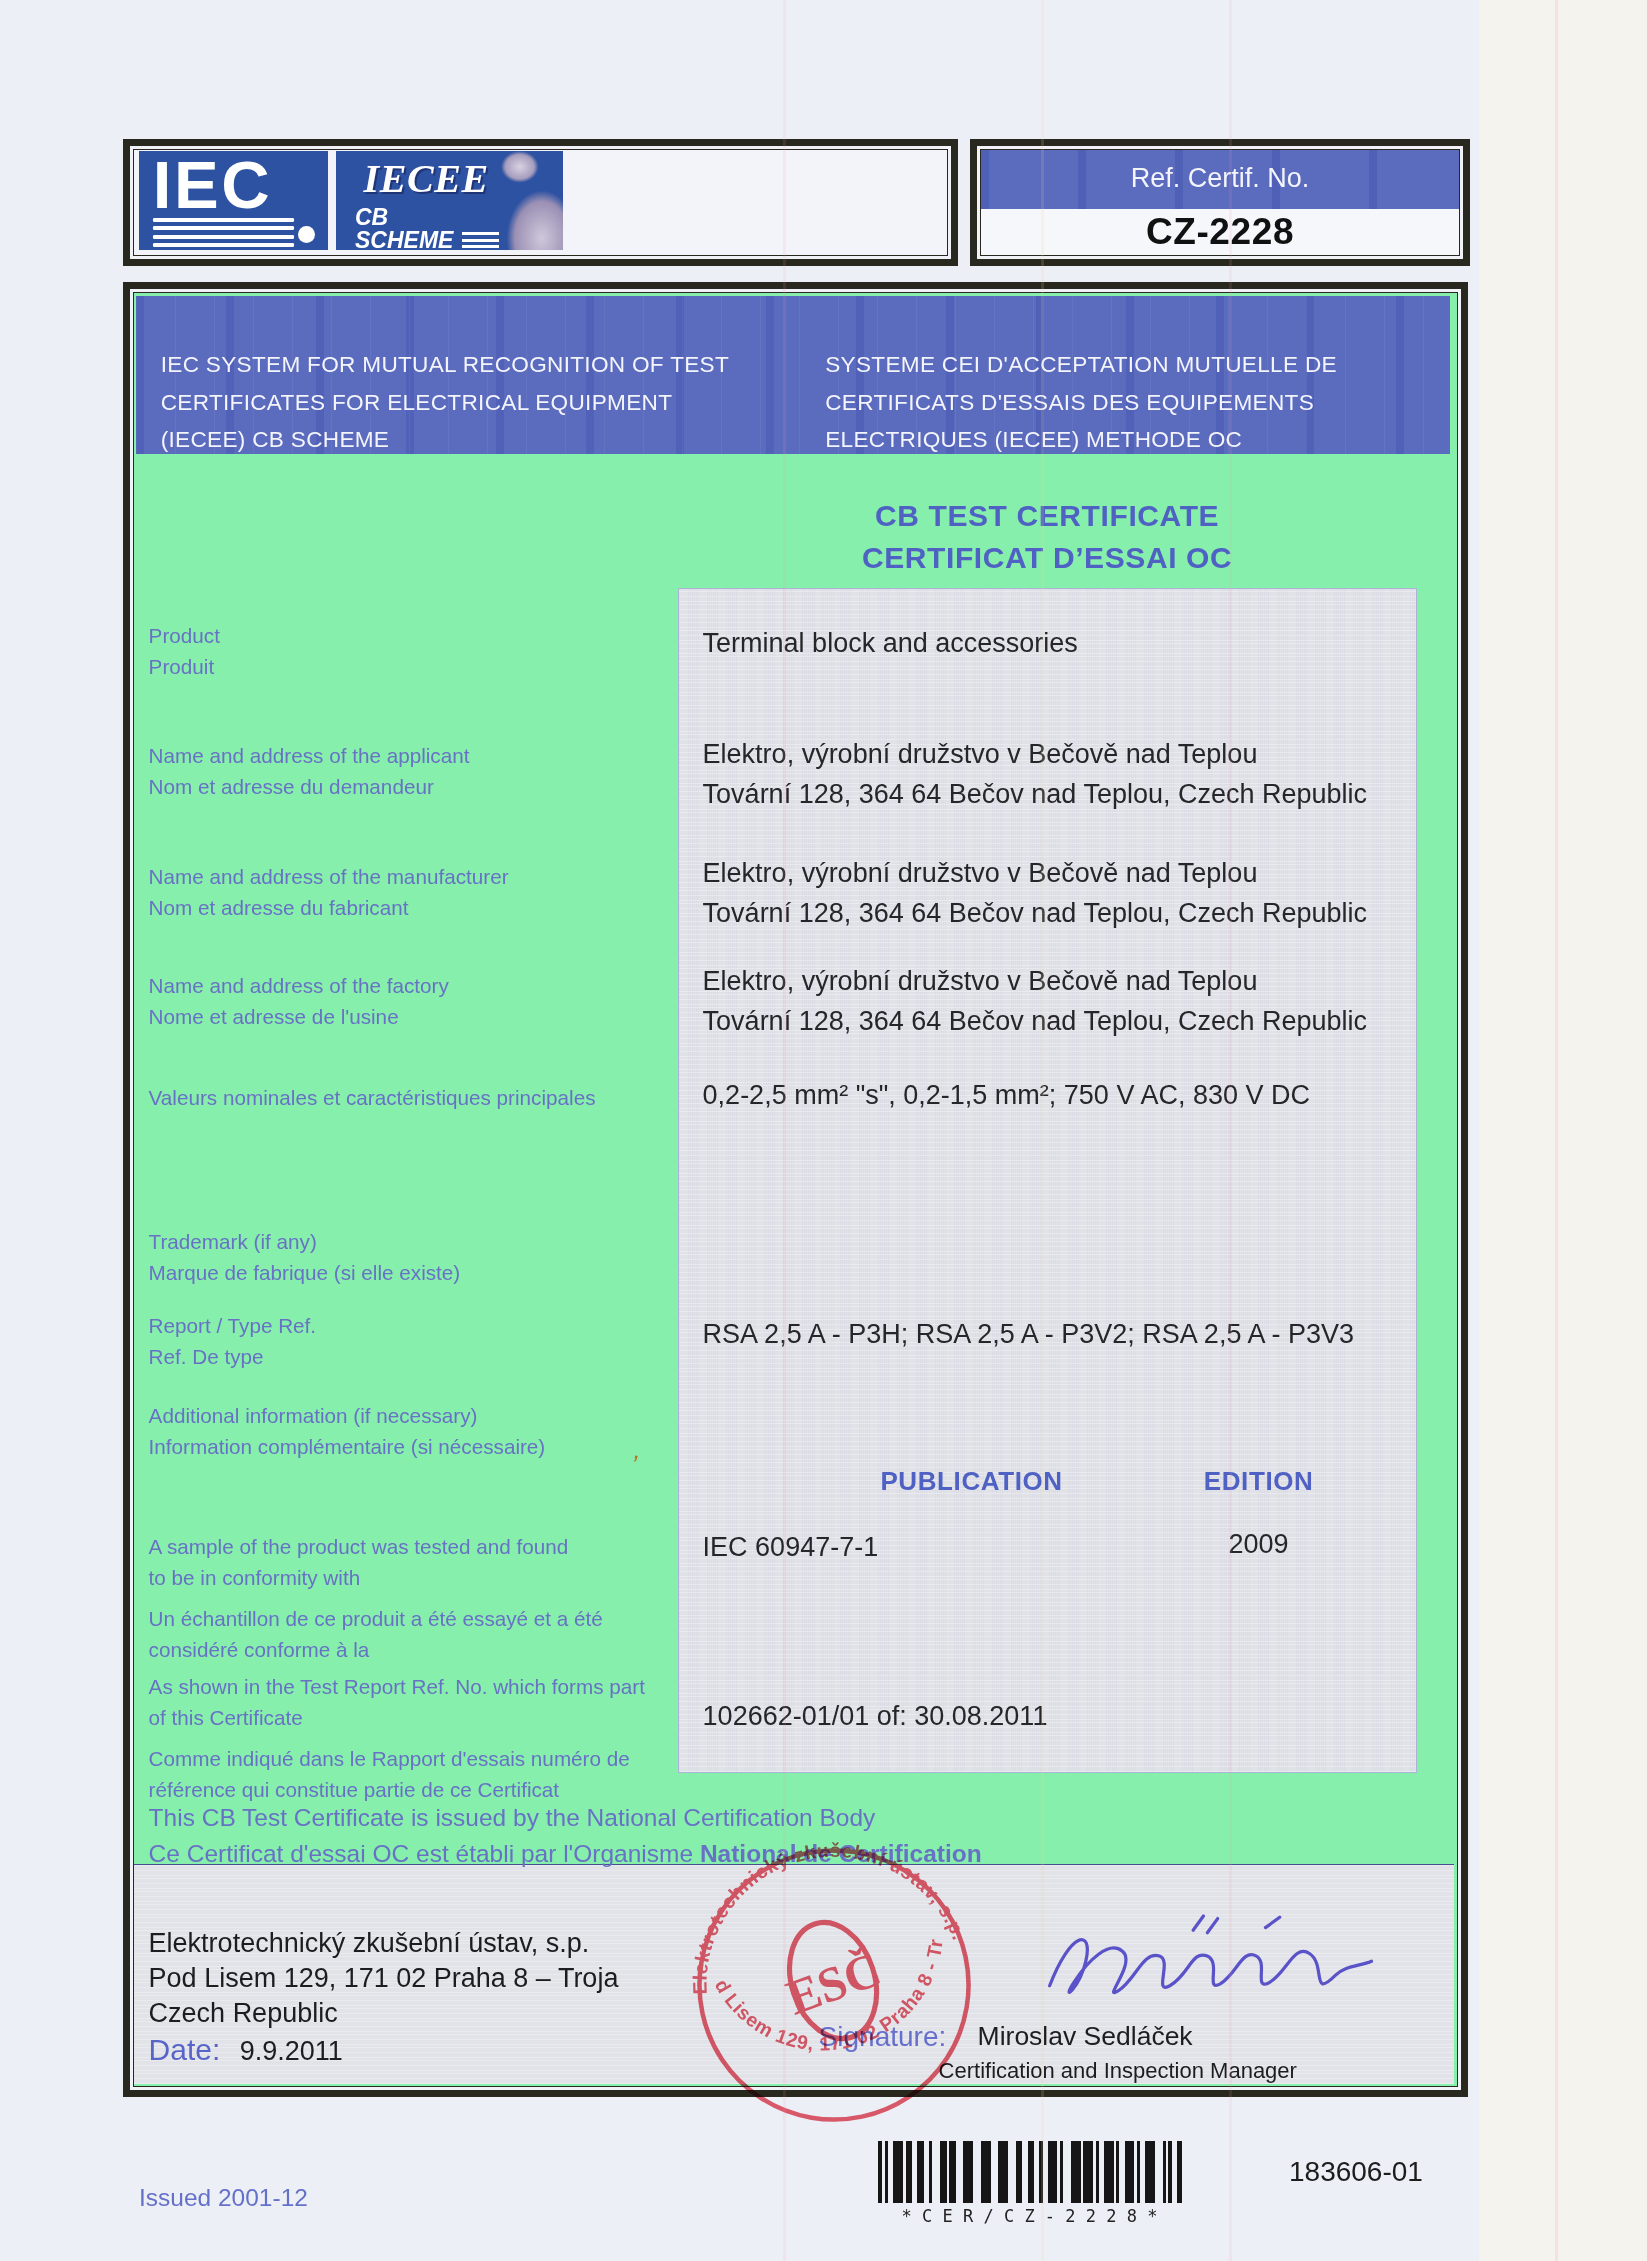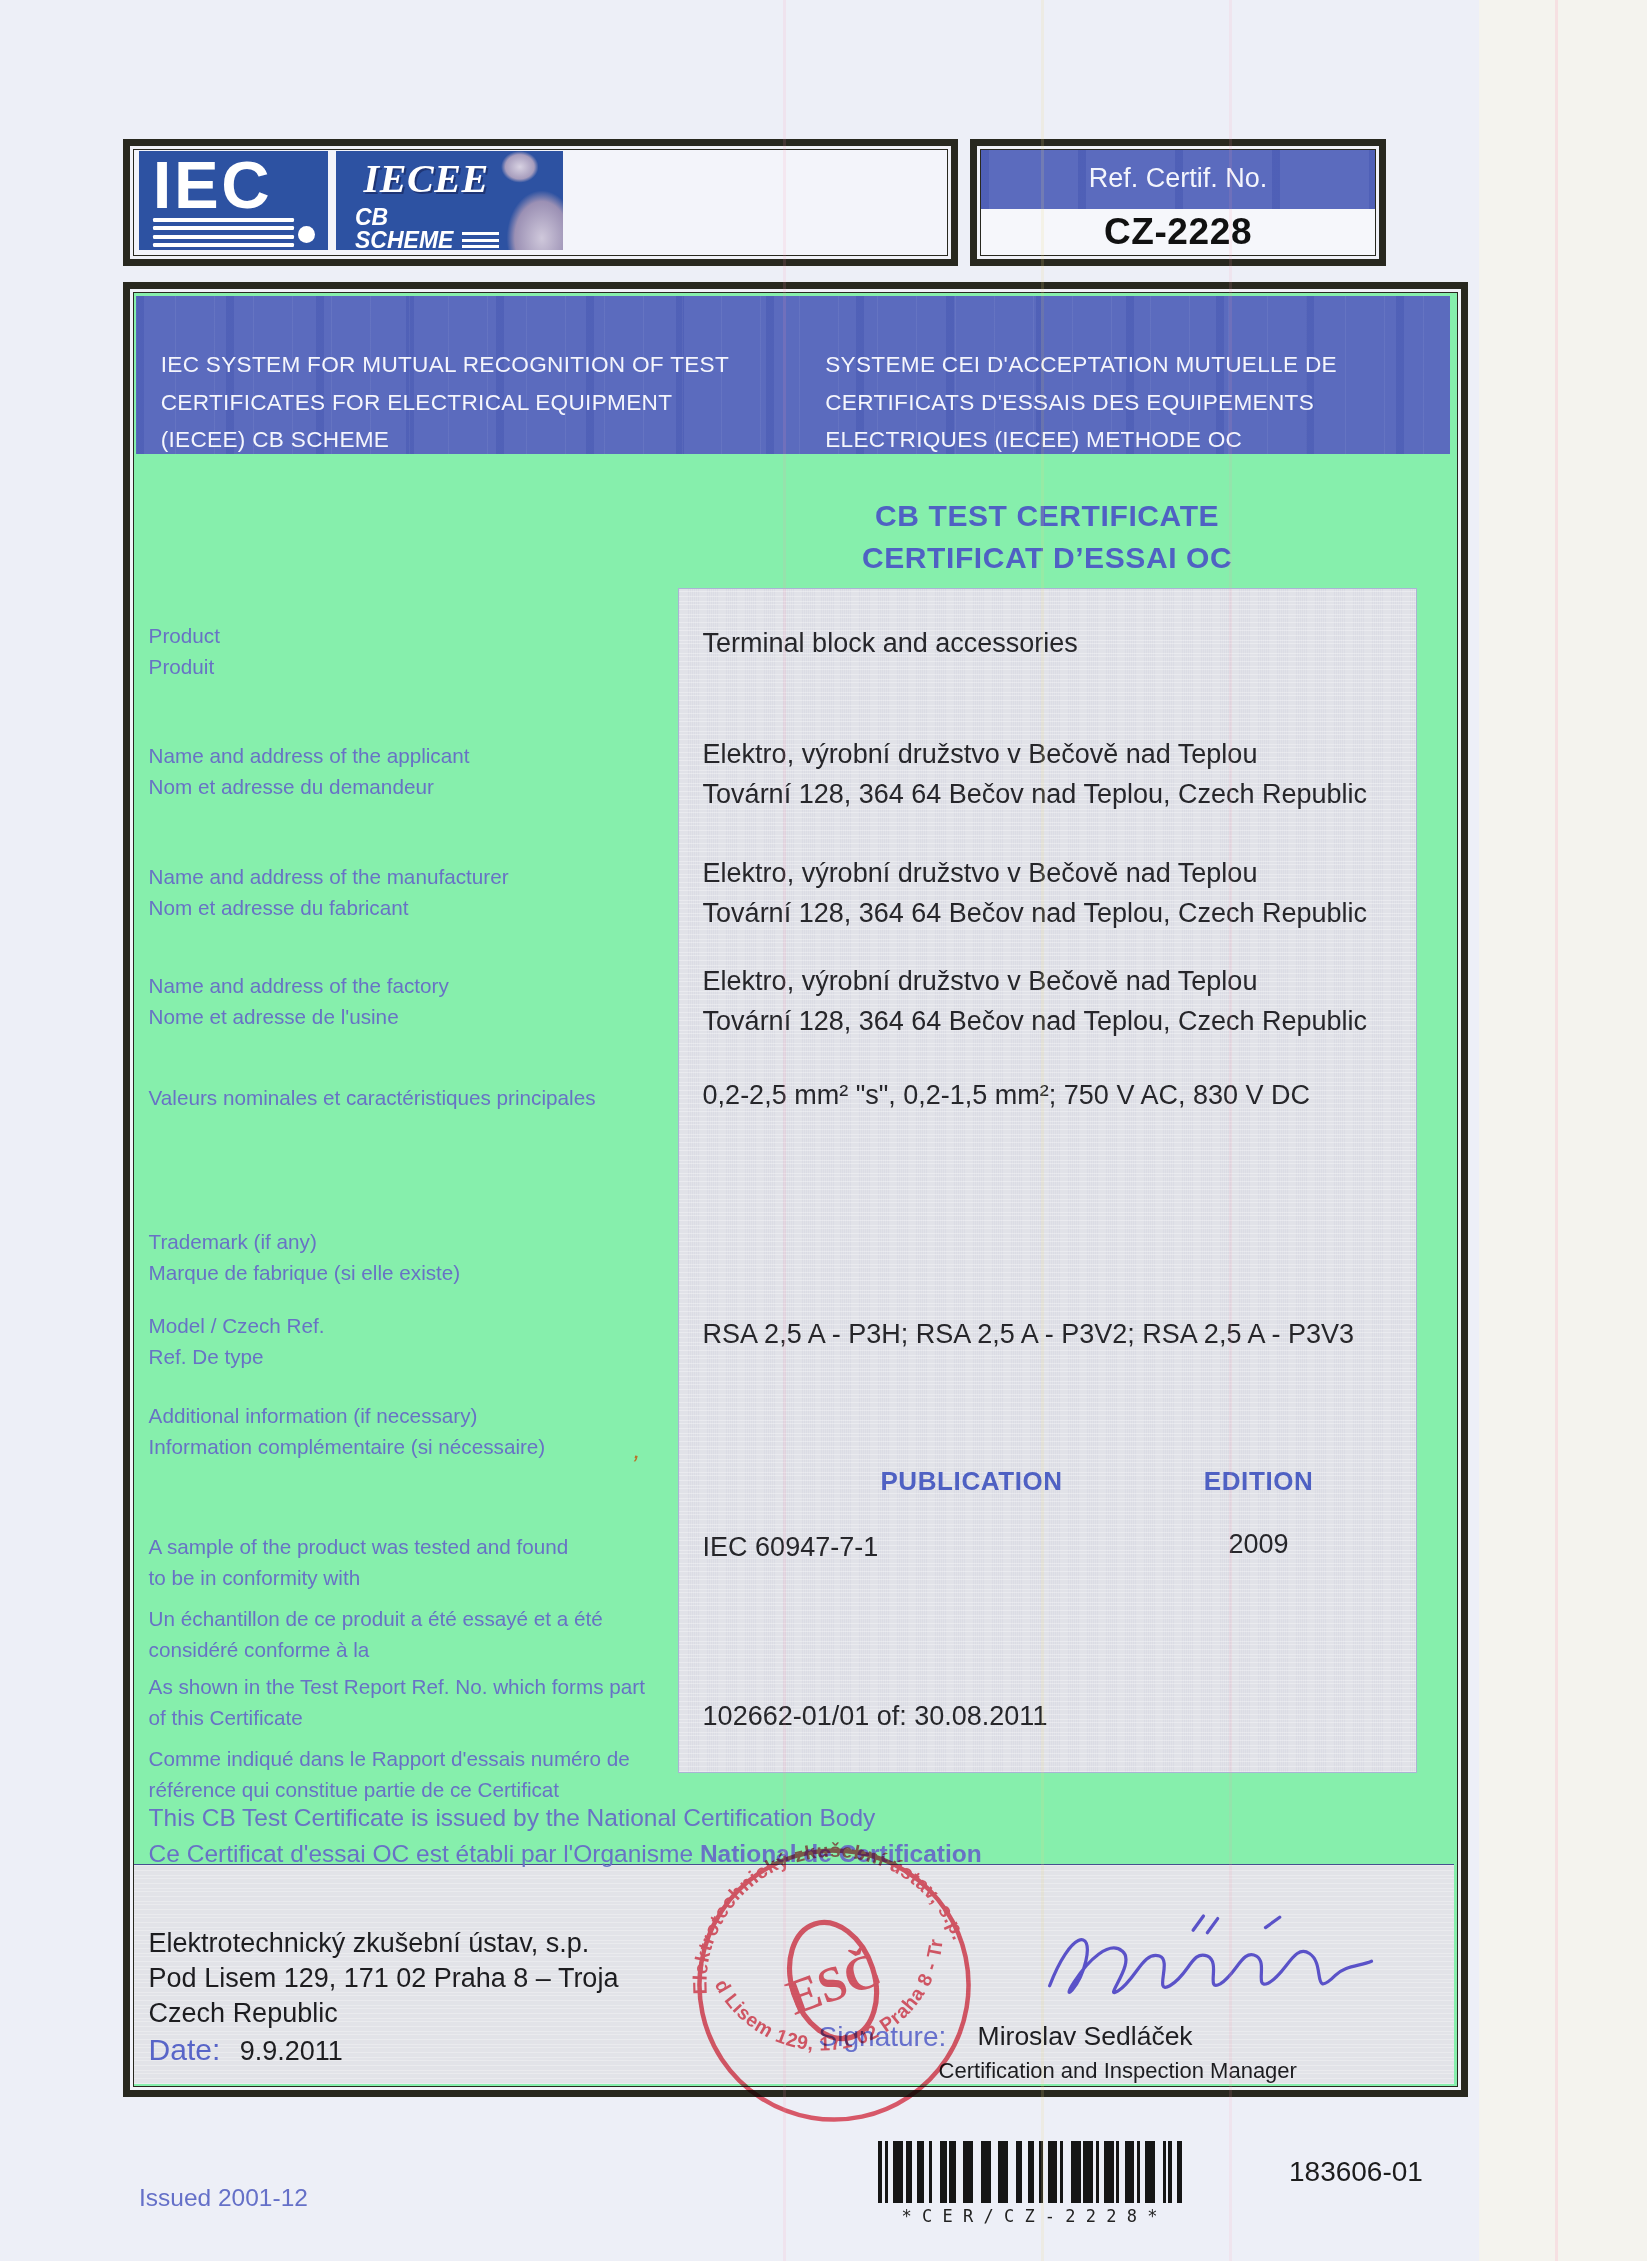--- a/index.html
+++ b/index.html
@@ -39,21 +39,21 @@
       radial-gradient(ellipse 26px 22px at 58% 16%, #d8d2e2 0%, #a79dbd 55%, rgba(167,157,189,0) 72%),
       radial-gradient(ellipse 45px 61px at 78% 88%, #cfc8db 0%, #9b90b4 60%, rgba(155,144,180,0) 78%);
   }
   .iecee-word{position:absolute; left:28px; top:3.9px; font-family:"Liberation Serif", serif; font-style:italic; font-weight:bold; font-size:40px; color:#fff; letter-spacing:0.6px; text-shadow:1.9px 1.9px 0 rgba(20,30,80,.55);text-align:right;}
   .cb-word{position:absolute; left:19.4px; top:53px; font-style:italic; font-weight:bold; font-size:23px; color:#fff;}
   .scheme-row{position:absolute; left:19.4px; top:76px; font-style:italic; font-weight:bold; font-size:23px; color:#fff; white-space:nowrap;}
   .mini-lines{display:inline-block; vertical-align:middle; margin-left:9px;}
   .mini-lines i{display:block; width:37px; height:3.2px; background:#fff; margin-bottom:3.2px;}
 
   
-  .ref-box{left:970px; top:139px; width:416px; height:127px;}
+  .ref-box{left:970px; top:139px; width:500px; height:127px;}
   .ref-head{position:absolute; left:0; right:0; top:0; height:59px; background:var(--banner-blue);
     background-image:repeating-linear-gradient(90deg, rgba(25,45,150,.18) 0 7.8px, transparent 7.8px 97px);
     color:#f4f5fc; font-size:27px; text-align:center; line-height:56px;}
   .ref-no{position:absolute; left:0; right:0; top:59px; bottom:0; background:#f6f7fb; color:#111; font-size:37px; font-weight:bold; text-align:center; line-height:45px; letter-spacing:0.6px;}
 
   
   .main-frame{left:123px; top:282px; width:1345px; height:1815px;}
   .main-inner{background:#86efac;}
 
   .banner{position:absolute; left:2.6px; top:3.9px; width:1314px; height:158px; background:var(--banner-blue);
@@ -185,21 +185,21 @@
         <div>Nome et adresse de l'usine</div>
       </div>
       <div class="lbl" style="top:789px">
         <div>Valeurs nominales et caractéristiques principales</div>
       </div>
       <div class="lbl" style="top:933px">
         <div>Trademark (if any)</div>
         <div>Marque de fabrique (si elle existe)</div>
       </div>
       <div class="lbl" style="top:1017px">
-        <div>Model / Czech Ref.</div>
+        <div>Report / Type Ref.</div>
         <div>Ref. De type</div>
       </div>
       <div class="lbl" style="top:1107px">
         <div>Additional information (if necessary)</div>
         <div>Information complémentaire (si nécessaire)</div>
       </div>
       <div class="lbl" style="top:1238px">
         <div>A sample of the product was tested and found
 to be in conformity with</div>
         <div class="frgap">Un échantillon de ce produit a été essayé et a été

